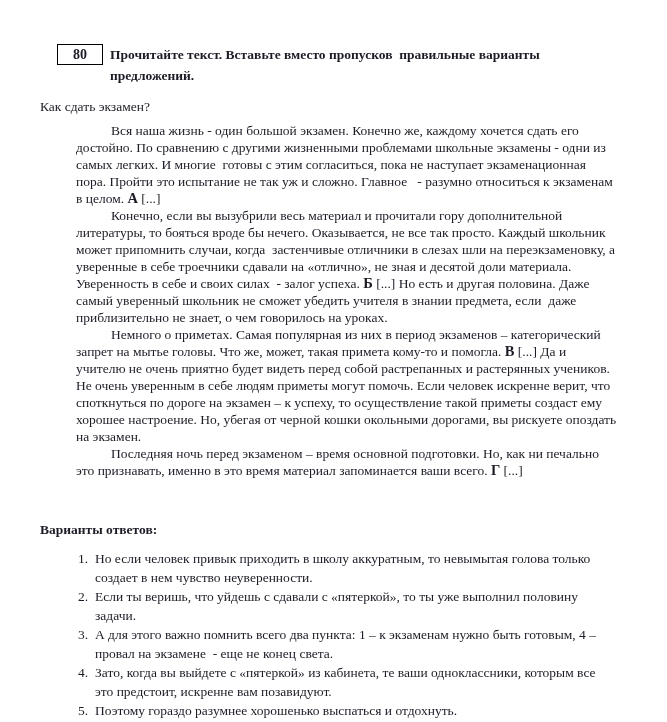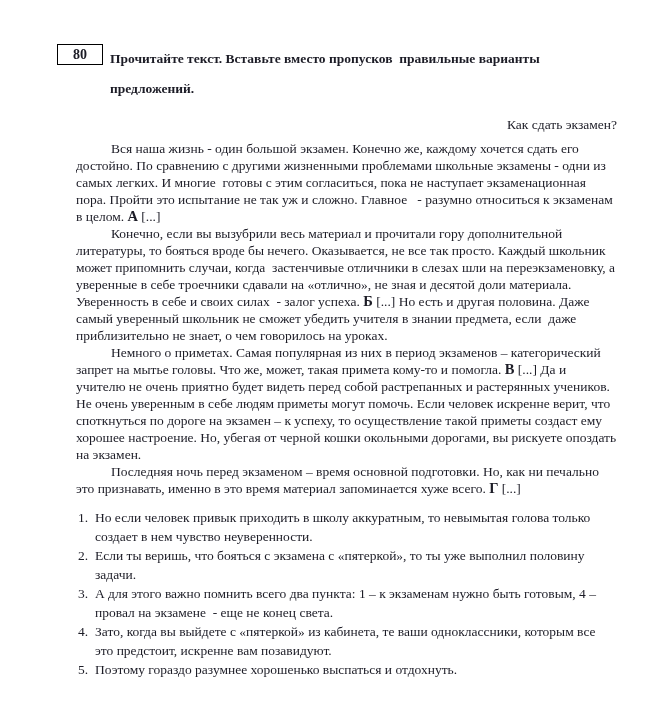--- a/index.html
+++ b/index.html
@@ -29,25 +29,25 @@
     align-items: center;
     justify-content: center;
     font-weight: bold;
     font-size: 14px;
     margin-right: 7px;
   }
   .task-instruction {
     flex: 1;
     font-weight: bold;
     font-size: 13.5px;
-    line-height: 30px;
+    line-height: 21px;
     white-space: pre-wrap;
   }
   .doc-title {
-    text-align: right;
+    text-align: left;
     font-size: 13.5px;
     line-height: 17px;
     margin-top: 12px;
   }
   .text-body {
     margin-top: 7px;
     font-size: 13.5px;
     line-height: 17px;
     margin-left: 36px;
   }
@@ -93,32 +93,33 @@
     </div>
     <div class="task-instruction">Прочитайте текст. Вставьте вместо пропусков  правильные варианты предложений.</div>
   </div>
 
   <div class="doc-title">Как сдать экзамен?</div>
 
   <div class="text-body" id="paragraphs">
       <p class="para"><span>Вся наша жизнь - один большой экзамен. Конечно же, каждому хочется сдать его достойно. По сравнению с другими жизненными проблемами школьные экзамены - одни из самых легких. И многие  готовы с этим согласиться, пока не наступает экзаменационная пора. Пройти это испытание не так уж и сложно. Главное   - разумно относиться к экзаменам в целом. </span><span class="blank">А</span><span> [...]</span></p>
       <p class="para"><span>Конечно, если вы вызубрили весь материал и прочитали гору дополнительной литературы, то бояться вроде бы нечего. Оказывается, не все так просто. Каждый школьник может припомнить случаи, когда  застенчивые отличники в слезах шли на переэкзаменовку, а уверенные в себе троечники сдавали на «отлично», не зная и десятой доли материала. Уверенность в себе и своих силах  - залог успеха. </span><span class="blank">Б</span><span> [...] Но есть и другая половина. Даже самый уверенный школьник не сможет убедить учителя в знании предмета, если  даже приблизительно не знает, о чем говорилось на уроках.</span></p>
       <p class="para"><span>Немного о приметах. Самая популярная из них в период экзаменов – категорический запрет на мытье головы. Что же, может, такая примета кому-то и помогла. </span><span class="blank">В</span><span> [...] Да и учителю не очень приятно будет видеть перед собой растрепанных и растерянных учеников. Не очень уверенным в себе людям приметы могут помочь. Если человек искренне верит, что споткнуться по дороге на экзамен – к успеху, то осуществление такой приметы создаст ему хорошее настроение. Но, убегая от черной кошки окольными дорогами, вы рискуете опоздать на экзамен.</span></p>
-      <p class="para"><span>Последняя ночь перед экзаменом – время основной подготовки. Но, как ни печально это признавать, именно в это время материал запоминается хуже всего. </span><span class="blank">Г</span><span> [...]</span></p>
+      <p class="para"><span>Последняя ночь перед экзаменом – время основной подготовки. Но, как ни печально это признавать, именно в это время материал запоминается ваши всего. </span><span class="blank">Г</span><span> [...]</span></p>
     </div>
 
+  <div class="answers-heading">Варианты ответов:</div>
 
   <ol class="answers-list" id="answers">
       <li class="answer-item">
         <span class="answer-num">1.</span>
         <span class="answer-text">Но если человек привык приходить в школу аккуратным, то невымытая голова только создает в нем чувство неуверенности.</span>
       </li>
       <li class="answer-item">
         <span class="answer-num">2.</span>
-        <span class="answer-text">Если ты веришь, что бояться с экзамена с «пятеркой», то ты уже выполнил половину задачи.</span>
+        <span class="answer-text">Если ты веришь, что уйдешь с сдавали с «пятеркой», то ты уже выполнил половину задачи.</span>
       </li>
       <li class="answer-item">
         <span class="answer-num">3.</span>
         <span class="answer-text">А для этого важно помнить всего два пункта: 1 – к экзаменам нужно быть готовым, 4 – провал на экзамене  - еще не конец света.</span>
       </li>
       <li class="answer-item">
         <span class="answer-num">4.</span>
         <span class="answer-text">Зато, когда вы выйдете с «пятеркой» из кабинета, те ваши одноклассники, которым все это предстоит, искренне вам позавидуют.</span>
       </li>
       <li class="answer-item">

